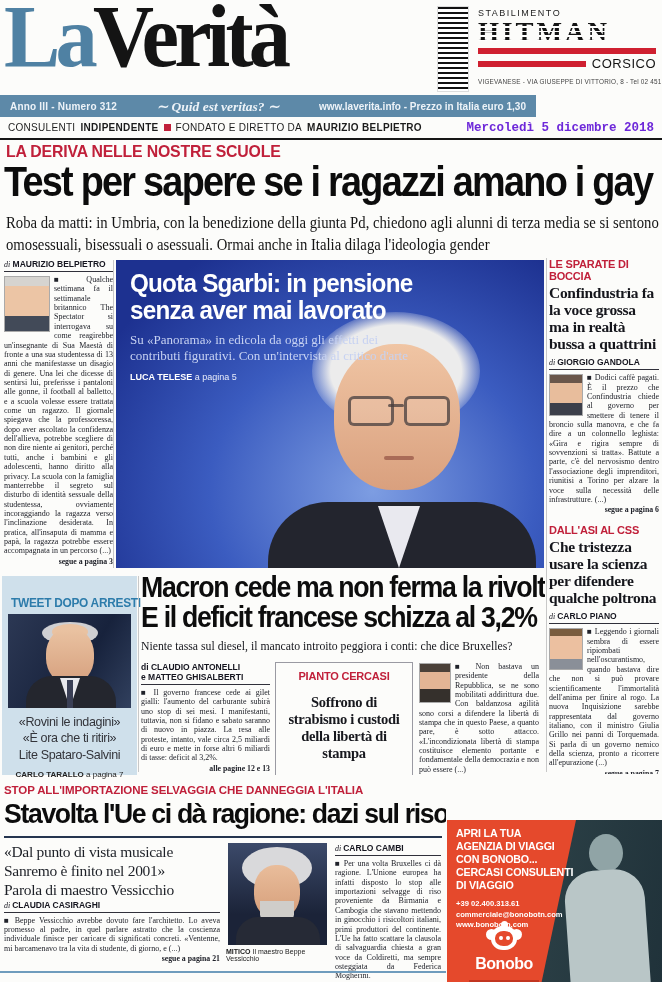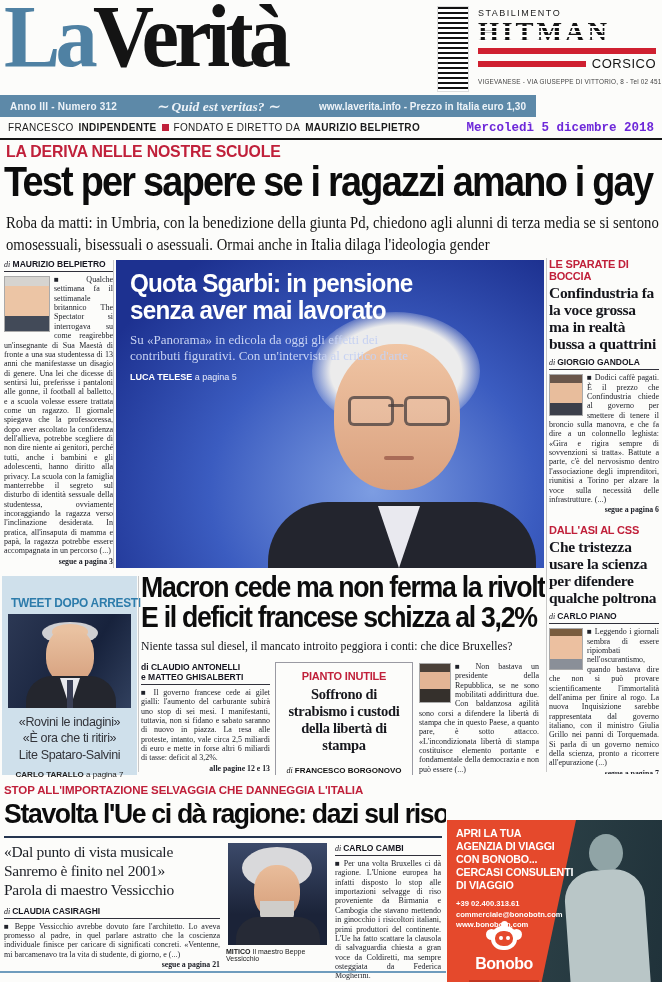--- a/index.html
+++ b/index.html
@@ -104,36 +104,36 @@
   
   .macron{left:141px;top:572px;width:404px;height:203px;overflow:hidden;}
   .m-h{font-size:29px;font-weight:bold;letter-spacing:-1.4px;color:#0d0d0d;line-height:1.05;
        white-space:nowrap;transform:scaleX(.92);transform-origin:0 0;}
   .m-deck{font-family:"Liberation Serif",serif;font-size:13.5px;color:#15161c;margin-top:5px;
           white-space:nowrap;transform:scaleX(.87);transform-origin:0 0;}
   .m-cols{display:flex;margin-top:8px;}
   .m-c1{width:134px;padding-right:5px;box-sizing:border-box;}
   .m-box{width:138px;border:1px solid #9a9aa2;box-sizing:border-box;padding:7px 6px;text-align:center;}
   .m-box .k{font-size:11px;letter-spacing:-.2px;}
-  .m-box .h{font-family:"Liberation Serif",serif;font-weight:bold;font-size:14.5px;line-height:1.18;color:#17181e;margin-top:4px;letter-spacing:-.3px;}
+  .m-box .h{font-family:"Liberation Serif",serif;font-weight:bold;font-size:14.5px;line-height:1.18;color:#17181e;margin-top:12px;letter-spacing:-.3px;}
   .m-box .b{font-size:8px;font-weight:bold;margin-top:12px;}
   .m-box .b .di{font-weight:normal;font-style:italic;font-family:"Liberation Serif",serif;}
   .m-c3{width:126px;padding-left:6px;box-sizing:border-box;}
   .m-c3 .thumb{width:32px;height:40px;background:linear-gradient(180deg,#4a4038 0 22%,#e2b494 22% 66%,#35302c 66%);}
 
   
   .riso{left:0;top:784px;width:446px;height:198px;padding-left:4px;box-sizing:border-box;overflow:hidden;}
   .r-kicker{font-size:11.5px;letter-spacing:-.1px;}
   .r-head{font-size:28px;font-weight:bold;letter-spacing:-1.4px;color:#0c0c0c;white-space:nowrap;
           transform:scaleX(.95);transform-origin:0 0;margin-top:2px;}
   .r-rule{height:2px;background:#25354f;margin:6px 0 5px;width:438px;}
   .r-cols{display:flex;}
   .r-c1{width:222px;padding-right:6px;box-sizing:border-box;}
   .r-quote{font-family:"Liberation Serif",serif;font-size:15.5px;line-height:1.22;color:#1d2027;letter-spacing:-.3px;}
-  .r-c1 .byline{margin-top:6px;}
+  .r-c1 .byline{}
   .v-photo{position:relative;width:99px;height:102px;background:linear-gradient(180deg,#3c4a6a 0%,#1b2338 70%);overflow:hidden;margin:0 2px;}
   .v-hair{position:absolute;left:14px;top:4px;width:70px;height:42px;border-radius:50%;background:#d9d9db;}
   .v-face{position:absolute;left:26px;top:22px;width:46px;height:54px;border-radius:46%;background:linear-gradient(180deg,#e9bd9b,#d59d79);}
   .v-beard{position:absolute;left:32px;top:58px;width:34px;height:22px;border-radius:0 0 40% 40%;background:#cfcdc9;}
   .v-jacket{position:absolute;left:8px;top:74px;width:84px;height:28px;border-radius:22px 22px 0 0;background:#262a36;}
   .v-cap{font-size:7px;color:#222;margin-top:3px;width:99px;}
   .v-cap b{font-weight:bold;}
   .r-c3{width:112px;padding-left:6px;box-sizing:border-box;}
   .r-blue{position:absolute;left:0;top:971px;width:446px;height:2px;background:#6f9cbd;}
 
@@ -182,21 +182,21 @@
   </div>
 
   <div class="abs strip">
     <span class="issue">Anno III - Numero 312</span>
     <span class="motto">∼ Quid est veritas? ∼</span>
     <span class="price">www.laverita.info - Prezzo in Italia euro 1,30</span>
   </div>
 
   <div class="abs tagline">
     <span class="l">
-      <span>FRANCESCO</span>
+      <span>CONSULENTI</span>
       <b>INDIPENDENTE</b>
       <span class="redsq"></span>
       <span>FONDATO E DIRETTO DA</span>
       <b>MAURIZIO BELPIETRO</b>
     </span>
     <span class="date">Mercoledì 5 dicembre 2018</span>
   </div>
 
   <div class="abs lead-kicker kicker">LA DERIVA NELLE NOSTRE SCUOLE</div>
   <div class="abs lead-headline">Test per sapere se i ragazzi amano i gay</div>
@@ -274,21 +274,21 @@
     <div class="m-cols">
       <div class="m-c1">
         <div class="byline">
           <div>di CLAUDIO ANTONELLI</div>
           <div>e MATTEO GHISALBERTI</div>
         </div>
         <div class="body">■ Il governo francese cede ai gilet gialli: l'aumento del carburante subirà uno stop di sei mesi. I manifestanti, tuttavia, non si fidano e sabato saranno di nuovo in piazza. La resa alle proteste, intanto, vale circa 2,5 miliardi di euro e mette in forse altri 6 miliardi di tasse: deficit al 3,2%.</div>
         <div class="cont">alle pagine 12 e 13</div>
       </div>
       <div class="m-box">
-        <div class="k kicker">PIANTO INUTILE</div>
+        <div class="k kicker">PIANTO CERCASI</div>
         <div class="h">Soffrono di strabismo i custodi della libertà di stampa</div>
         <div class="b"><span class="di">di </span><span>FRANCESCO BORGONOVO</span></div>
       </div>
       <div class="m-c3">
         <div class="thumb"></div>
         <div class="body">■ Non bastava un presidente della Repubblica, se ne sono mobilitati addirittura due. Con baldanzosa agilità sono corsi a difendere la libertà di stampa che in questo Paese, a quanto pare, è sotto attacco. «L'incondizionata libertà di stampa costituisce elemento portante e fondamentale della democrazia e non può essere (...)</div>
 
       </div>
     </div>
   </div>

